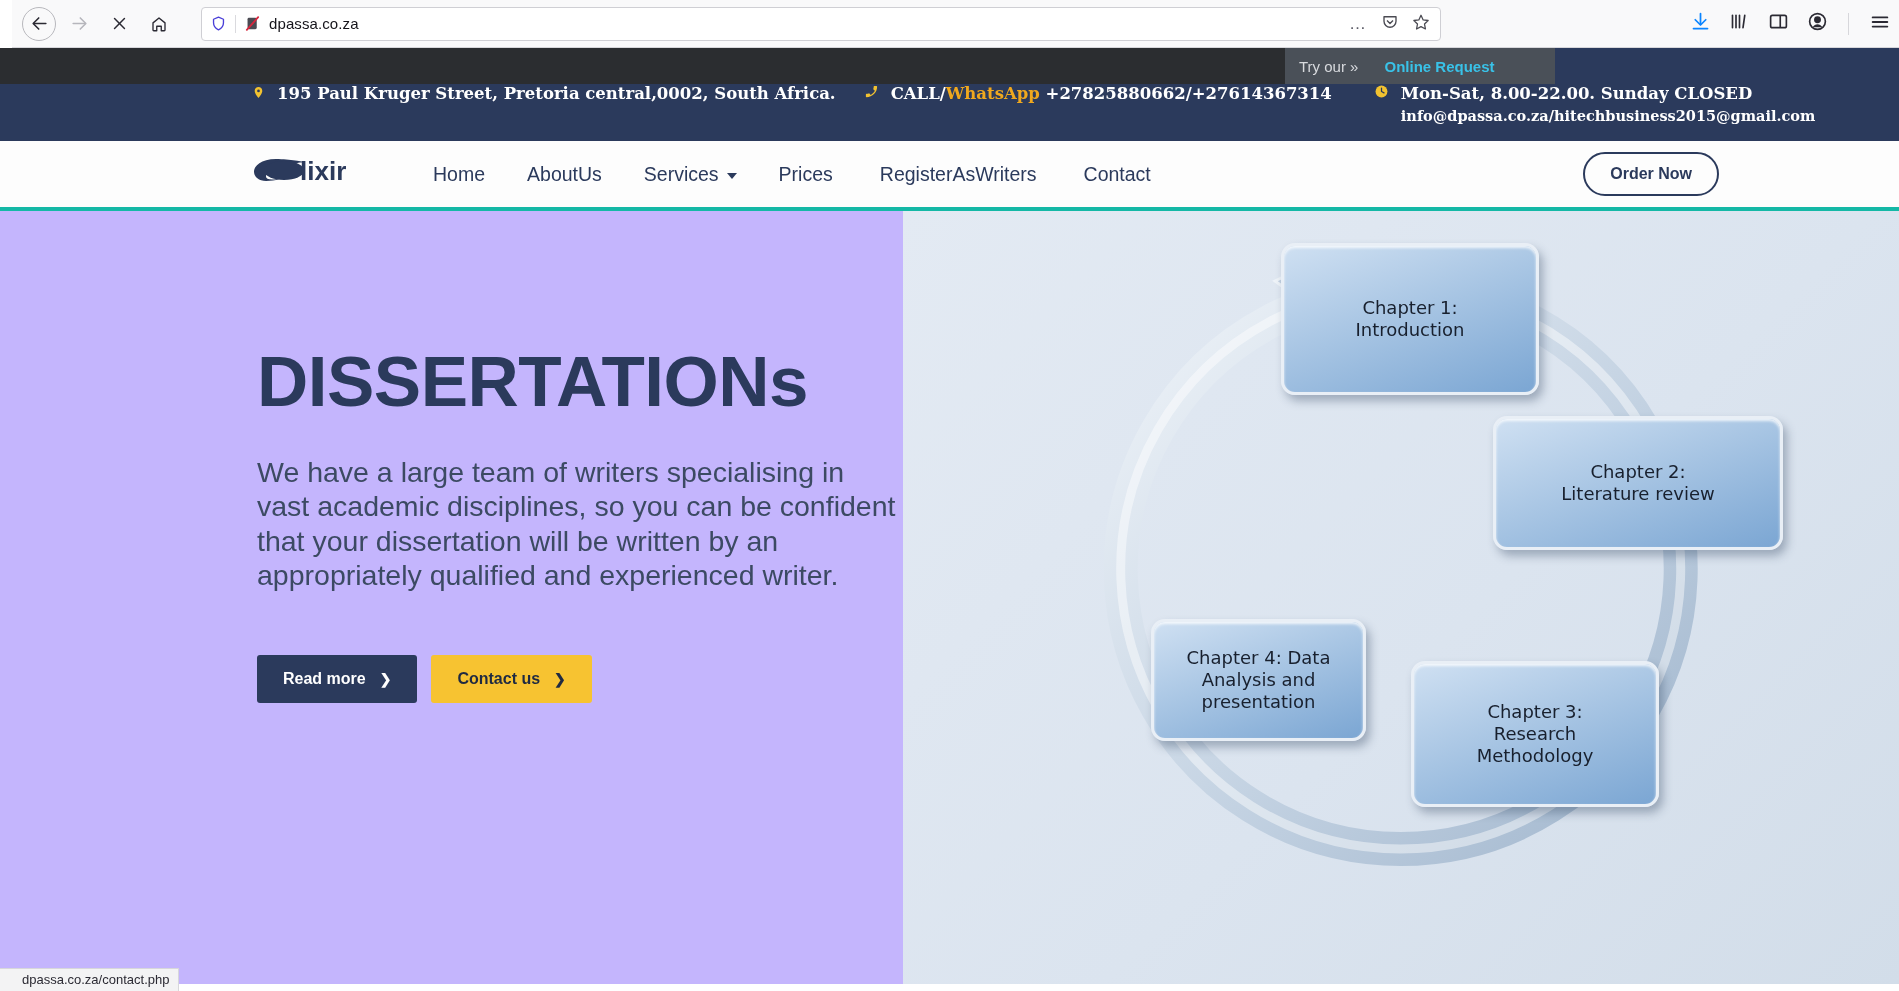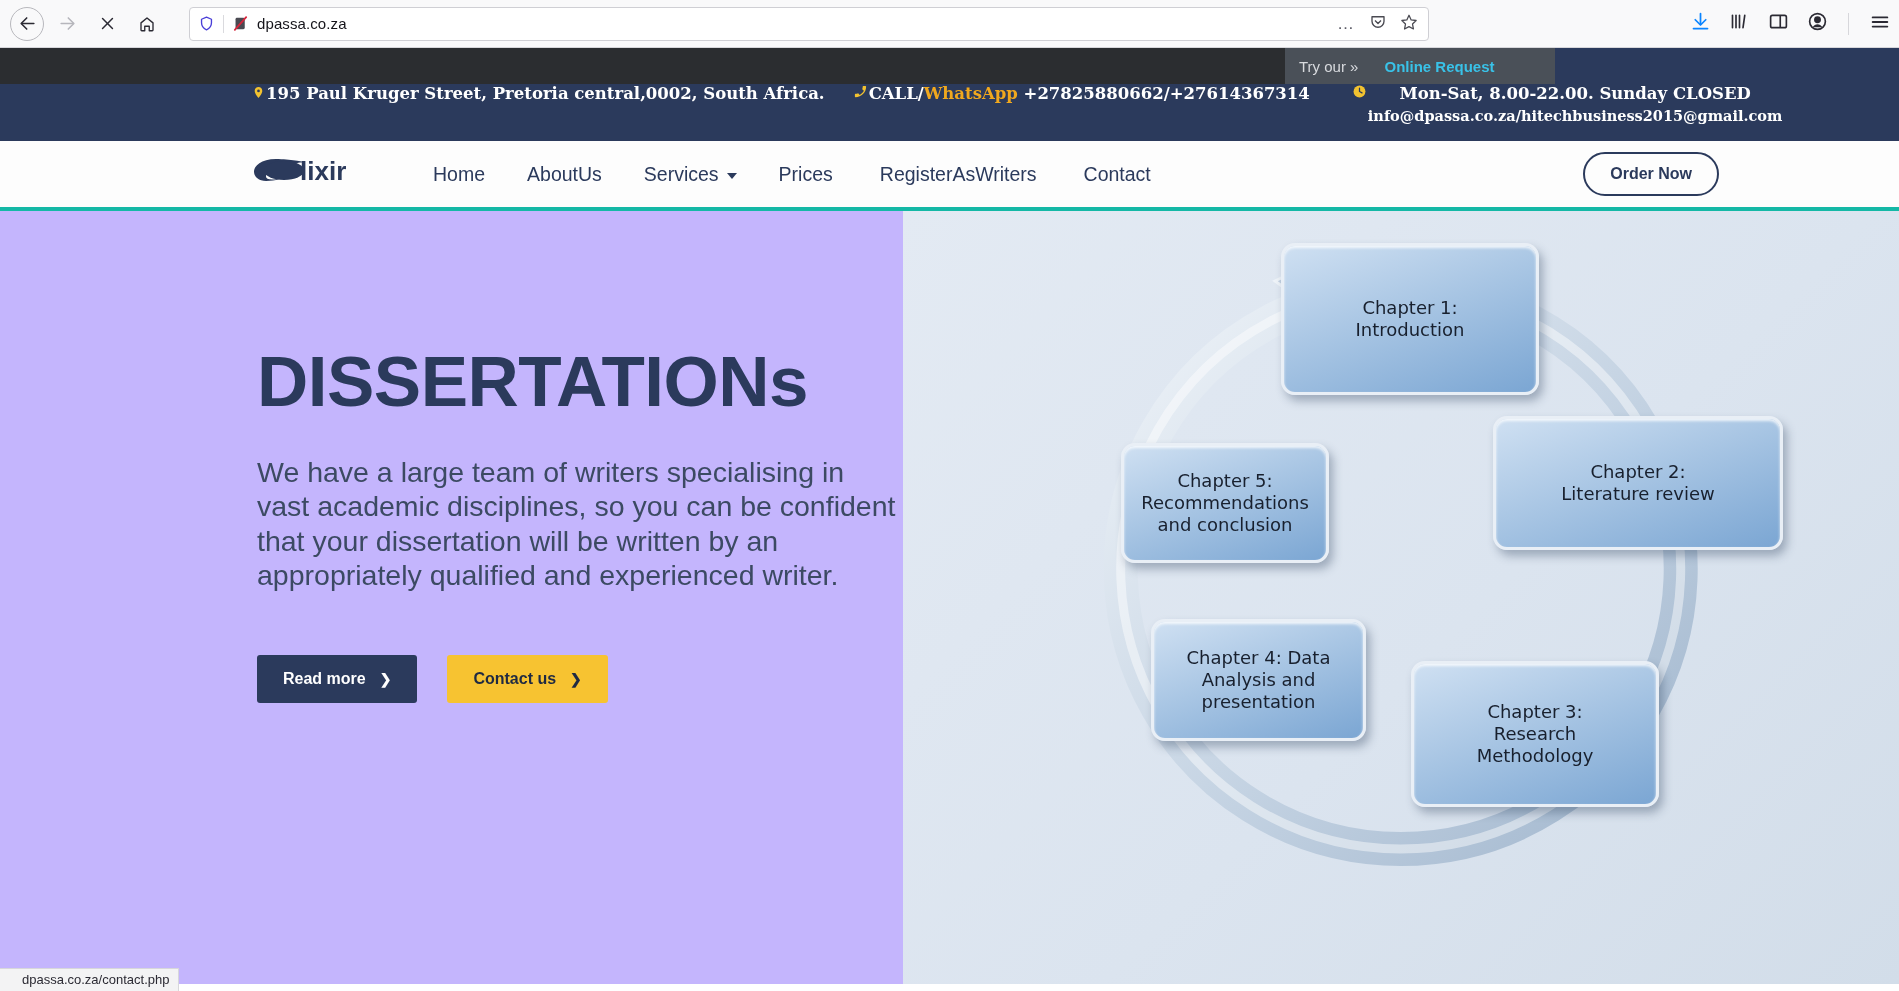--- a/index.html
+++ b/index.html
@@ -12,20 +12,21 @@
 
   
   .browser-chrome {
     position: relative;
     height: 48px;
     background: #f9f9fa;
     border-bottom: 1px solid #d7d7db;
     display: flex;
     align-items: center;
     padding: 0 10px;
+    margin-left: 12px;
   }
   .nav-btns { display: flex; align-items: center; gap: 6px; }
   .nav-btn {
     width: 34px; height: 34px;
     display: flex; align-items: center; justify-content: center;
     border-radius: 50%;
     color: #2b2a33;
   }
   .nav-btn.back { border: 1px solid #b8b8bd; }
   .nav-btn.fwd { color: #b6b6bc; }
@@ -95,21 +96,21 @@
     font-family: "DejaVu Serif", "Liberation Serif", serif;
   }
   .topbar-inner {
     display: flex;
     align-items: flex-start;
     gap: 0px;
     padding-left: 252px;
     font-size: 16.5px;
     font-weight: bold;
   }
-  .tb-item { display: flex; align-items: flex-start; gap: 1px; white-space: nowrap; text-align: center; }
+  .tb-item { display: flex; align-items: flex-start; gap: 12px; white-space: nowrap; }
   .tb-item.addr { margin-right: 28px; }
   .tb-item.call { margin-right: 42px; }
   .tb-ico { color: #f2c230; font-size: 15px; line-height: 20px; }
   .tb-ico.phone { transform: scaleX(-1); }
   .accent-gold { color: #f0a81e; }
   .tb-hours-wrap { display:flex; flex-direction: column; }
   .tb-email {
     font-size: 14.5px;
     margin-top: 4px;
     align-self: flex-end;
@@ -173,21 +174,21 @@
     line-height: 1;
   }
   .hero-sub {
     margin-top: 38px;
     font-size: 28.5px;
     line-height: 1.21;
     color: #3c4a63;
     max-width: 680px;
     font-weight: 300;
   }
-  .hero-btns { display: flex; gap: 30px; margin-top: 62px; }
+  .hero-btns { display: flex; gap: 14px; margin-top: 62px; }
   .btn {
     display: flex; align-items: center; gap: 14px;
     padding: 0 26px;
     height: 48px;
     font-size: 16px;
     font-weight: bold;
     border-radius: 3px;
     white-space: nowrap;
   }
   .btn.dark { background: #2b3a5c; color: #ffffff; }
@@ -444,20 +445,17 @@
       <div class="chapbox c1" style="white-space:pre-line;">Chapter 1:
 Introduction</div>
       <div class="chapbox c2" style="white-space:pre-line;">Chapter 2:
 Literature review</div>
       <div class="chapbox c3" style="white-space:pre-line;">Chapter 3:
 Research
 Methodology</div>
       <div class="chapbox c4" style="white-space:pre-line;">Chapter 4: Data
 Analysis and
 presentation</div>
-      <div class="chapbox c5" style="white-space:pre-line;">Chapter 5:
-Recommendations
-and conclusion</div>
     </div>
   </div>
 
   <div class="statusbar">dpassa.co.za/contact.php</div>
 </div>
 
 </body></html>

